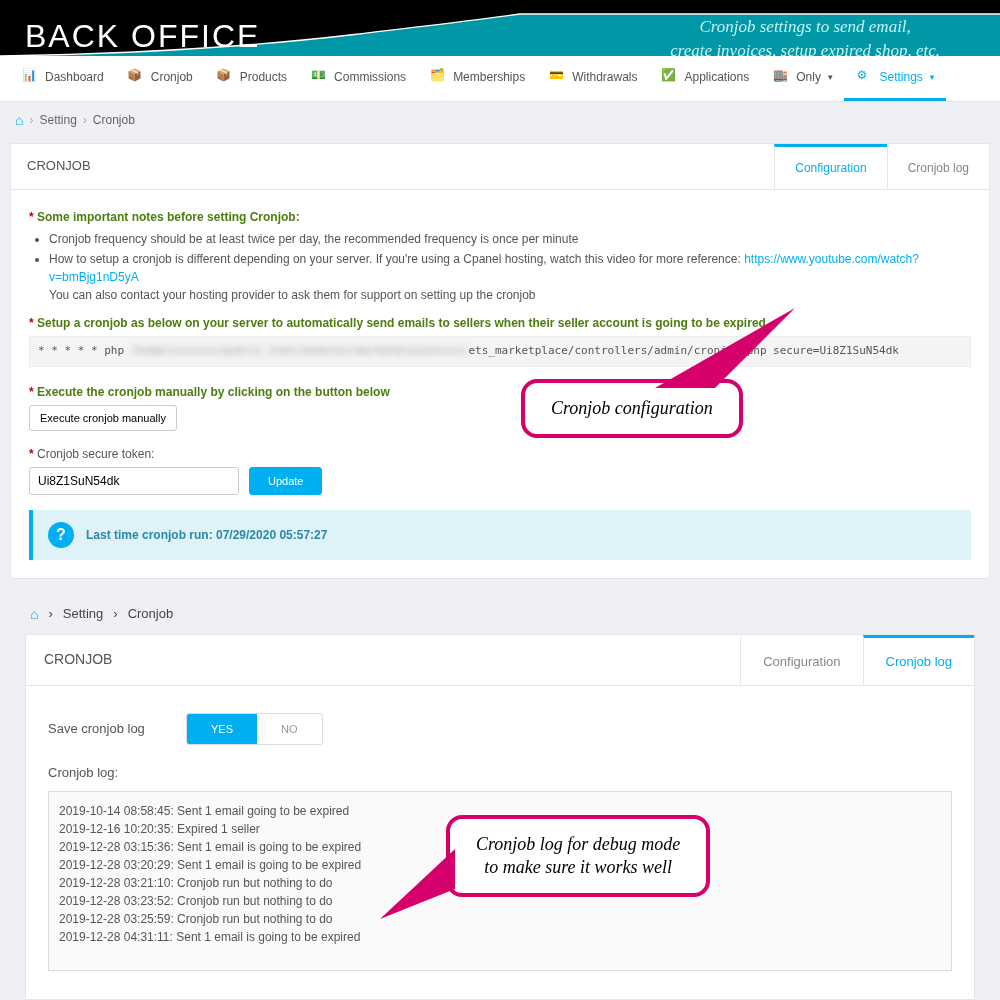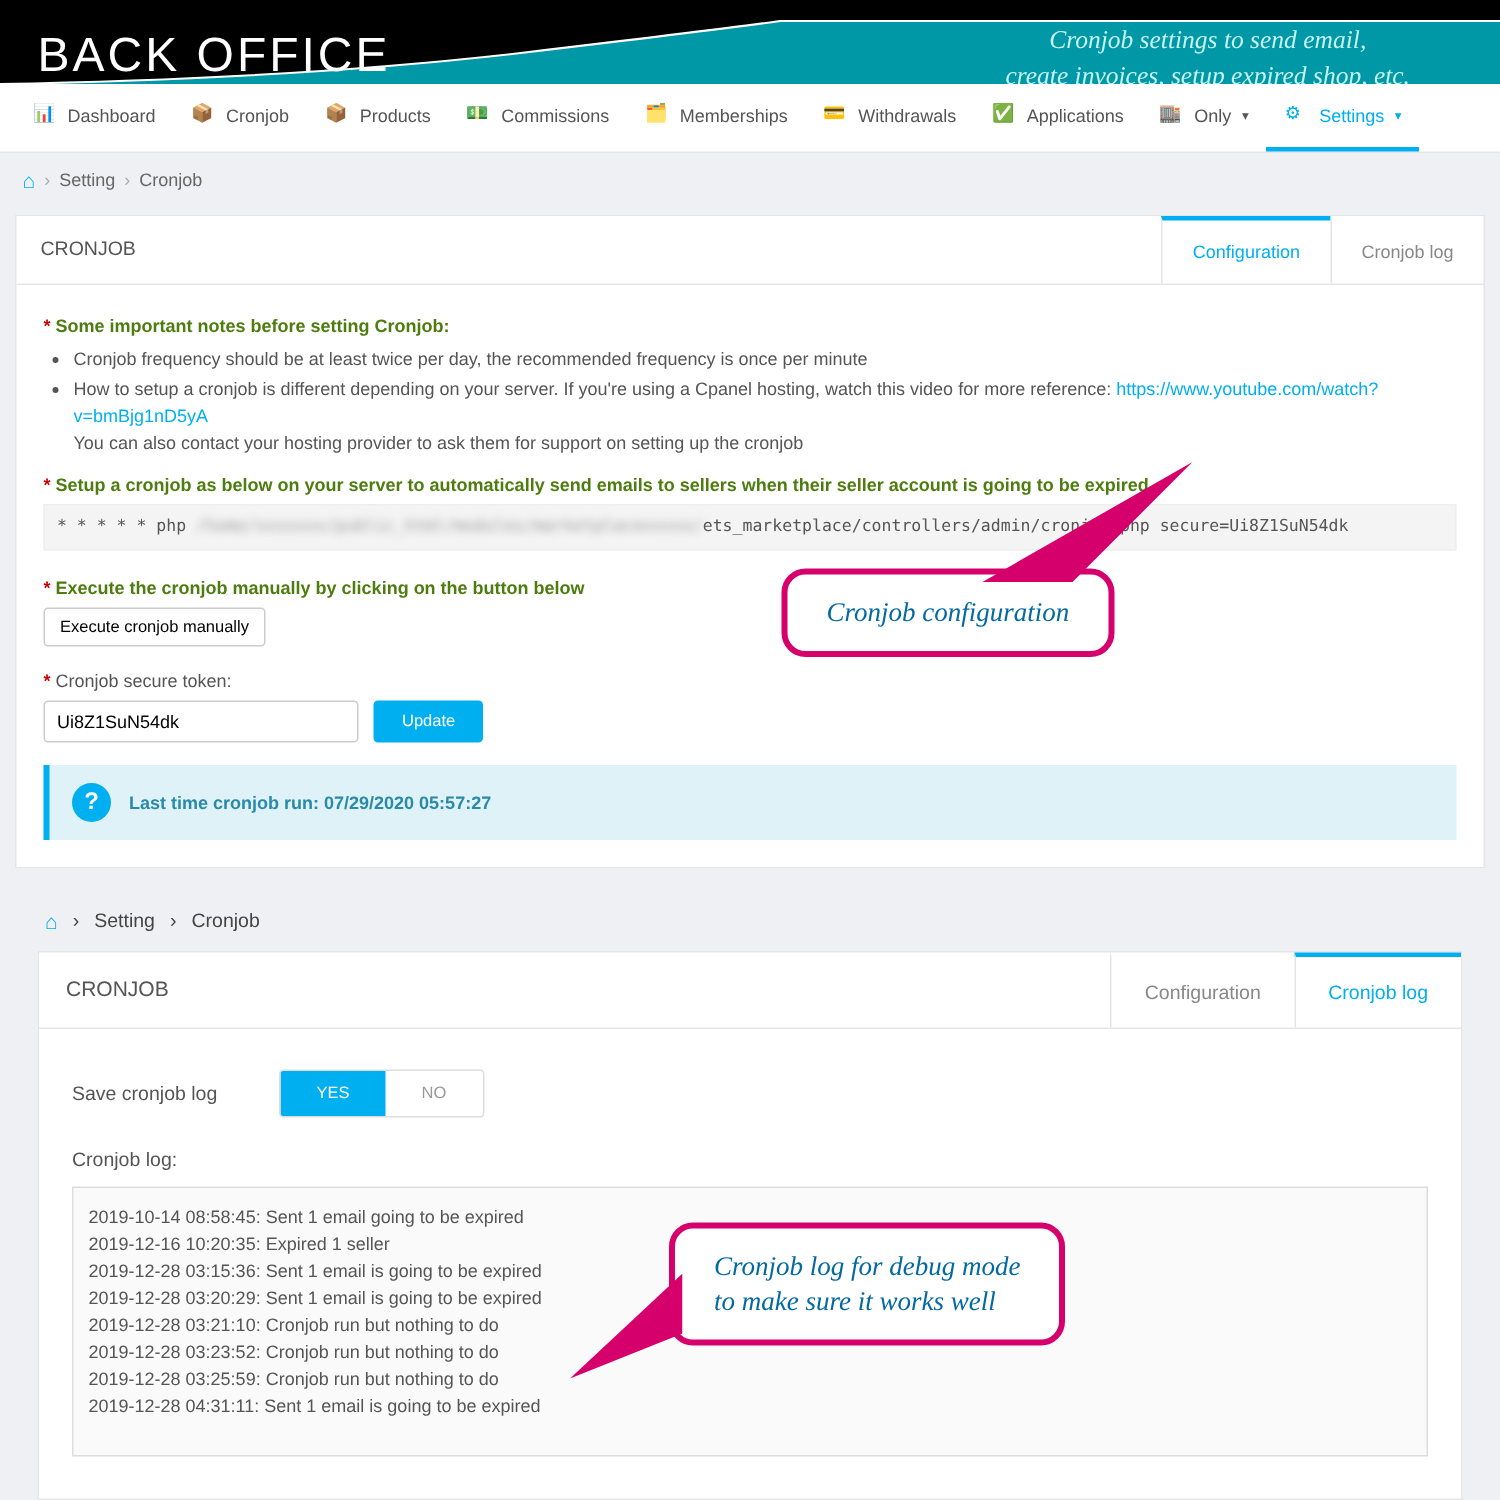--- a/index.html
+++ b/index.html
@@ -38,21 +38,21 @@
 
 .btn { border: 1px solid #ccc; background: #fff; padding: 6px 10px; font-size: 11px; cursor: pointer; border-radius: 3px; }
 .btn-primary { background: #00aff0; color: #fff; border-color: #00aff0; padding: 7px 18px; }
 
 .input { border: 1px solid #ccc; padding: 6px 8px; font-size: 12px; width: 210px; border-radius: 3px; }
 .input-row { display: flex; gap: 10px; margin-top: 4px; }
 
 .info-bar { background: #dff2f7; border-left: 4px solid #00aff0; padding: 12px 15px; margin: 15px 0 0; display: flex; align-items: center; gap: 12px; color: #2a8aa8; font-weight: bold; font-size: 12px; }
 .info-icon { width: 26px; height: 26px; background: #00aff0; border-radius: 50%; color: #fff; display: flex; align-items: center; justify-content: center; font-size: 16px; font-weight: bold; }
 
-.callout { position: absolute; background: #fff; border: 4px solid #d6006c; border-radius: 16px; padding: 14px 26px; font-family: Georgia, serif; font-style: italic; font-size: 18px; color: #0369a1; z-index: 100; line-height: 1.3; }
+.callout { position: absolute; background: #fff; border: 4px solid #d6006c; border-radius: 16px; padding: 14px 26px; font-family: Georgia, serif; font-style: italic; font-size: 18px; color: #000000; text-align: center; z-index: 100; line-height: 1.3; }
 .breadcrumb2 { padding: 12px 30px; font-size: 13px; color: #444; display: flex; align-items: center; gap: 10px; }
 
 .toggle-row { display: flex; align-items: center; gap: 28px; margin: 15px 0 4px; }
 .toggle { display: flex; border: 1px solid #ddd; border-radius: 3px; overflow: hidden; justify-content: center; }
 .toggle-opt { padding: 7px 24px; font-size: 11px; color: #999; cursor: pointer; }
 .toggle-opt.on { background: #00aff0; color: #fff; }
 .hint { font-size: 11px; color: #999; font-style: italic; margin-left: 136px; }
 
 .log-box { border: 1px solid #ddd; background: #fafafa; padding: 10px; margin: 8px 0; font-family: Arial; font-size: 12px; color: #555; line-height: 1.5; min-height: 180px; position: relative; }
 .log-line { display: block; }

